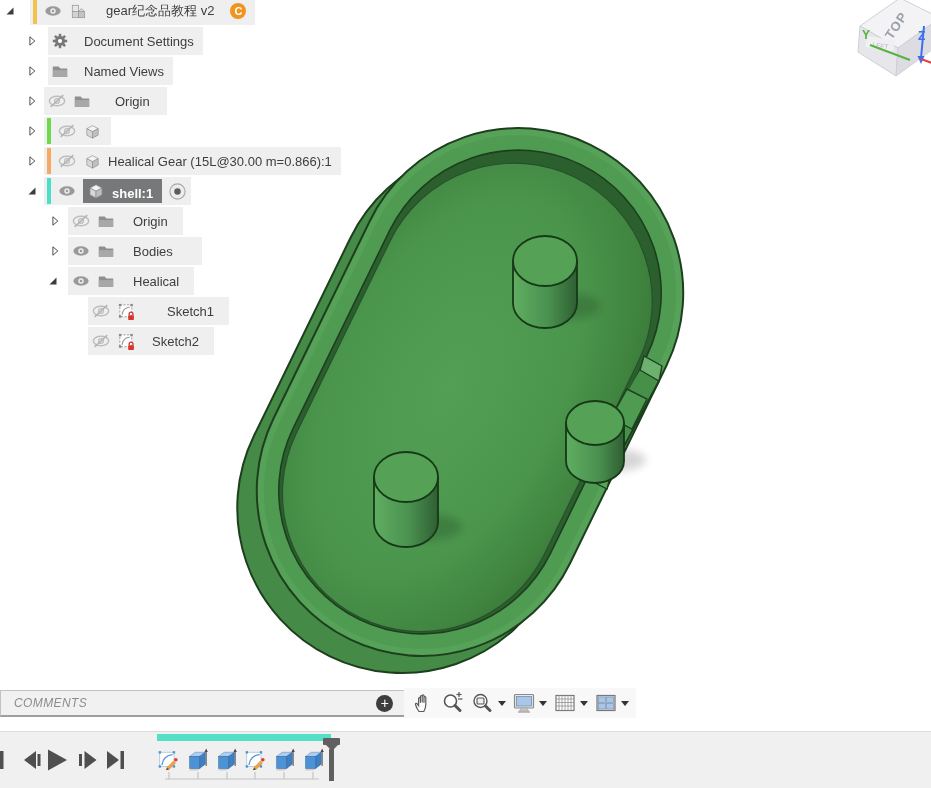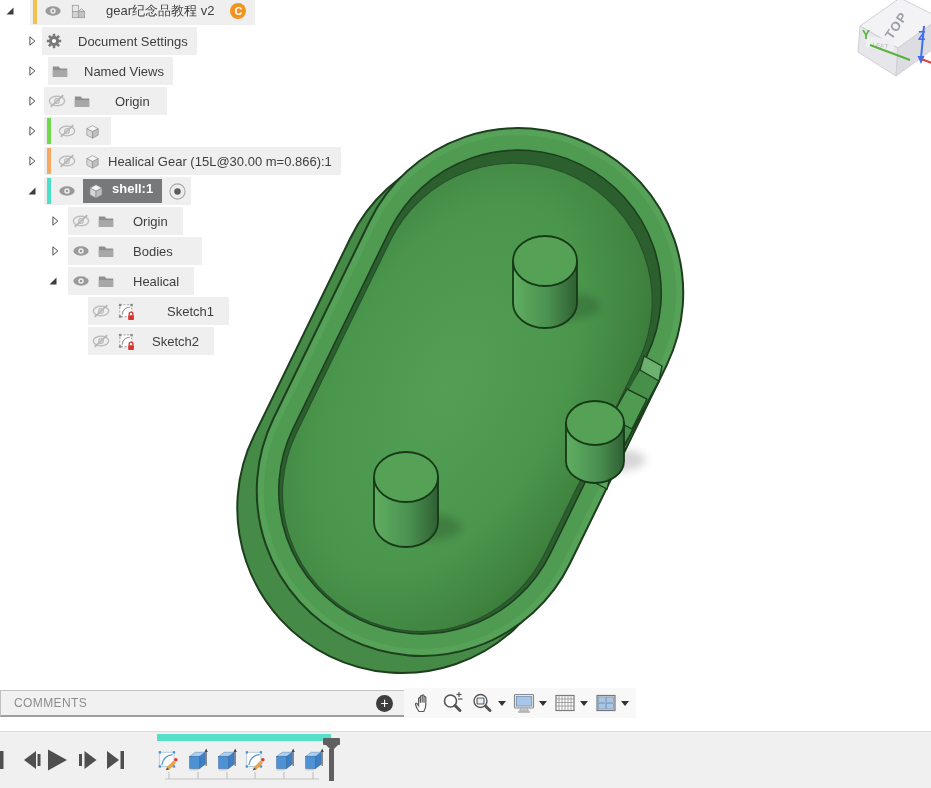--- a/index.html
+++ b/index.html
@@ -7,29 +7,29 @@
        font-family:"Liberation Sans",sans-serif;}
   svg{display:block;}
   
   #browser{position:absolute;left:0;top:0;z-index:20;}
   .row{position:absolute;left:0;height:16px;display:flex;align-items:center;}
   .tri{width:14px;height:14px;flex:0 0 14px;cursor:pointer;}
   .rowbg{display:flex;align-items:center;height:28px;background:#efefef;
          padding:0 9px 0 3px;gap:6px;}
   .lbl{font-size:13px;color:#3e3e3e;white-space:nowrap;}
   .cbar{width:4px;height:26px;flex:0 0 4px;}
-  .darkwrap{display:flex;align-items:flex-start;gap:6px;background:#777879;
+  .darkwrap{display:flex;align-items:flex-end;gap:6px;background:#777879;
             padding:2px 9px 2px 3px;}
   .darkwrap .lbl{color:#fff;font-weight:bold;}
   .badge{position:relative;width:16px;height:16px;border-radius:50%;background:#F0941E;
          color:#fff;font-size:11px;font-weight:bold;text-align:center;line-height:16px;}
   
   #comments-bar{position:absolute;left:0;top:690px;width:410px;height:27px;z-index:20;
       background:#f1f1f1;border:1px solid #c2c2c2;border-bottom:2px solid #9e9e9e;
-      box-sizing:border-box;display:flex;align-items:center;}
+      box-sizing:border-box;display:flex;align-items:center;font-style:italic;}
   #comments-label{margin-left:13px;font-size:12px;color:#8c8c8c;letter-spacing:.4px;}
   #comment-add{position:absolute;right:16px;top:4px;width:17px;height:17px;border-radius:50%;
       background:#3d3d3d;color:#fff;font-size:14px;line-height:16px;text-align:center;cursor:pointer;}
   #nav-toolbar{position:absolute;left:404px;top:688px;height:30px;z-index:20;background:#f8f8f8;
       display:flex;align-items:center;padding:0 4px;}
   .navbtn{display:flex;align-items:center;padding:0 3px;cursor:pointer;}
   .caret{width:0;height:0;border-left:4px solid transparent;border-right:4px solid transparent;
       border-top:5px solid #333;margin-left:3px;}
   
   #timeline{position:absolute;left:0;top:731px;width:931px;height:57px;background:#f0f0f0;
@@ -217,21 +217,21 @@
           </svg>
         <span class="lbl" style="margin-left:12px;margin-right:10px">gear纪念品教程 v2</span>
         <span class="badge">C</span>
       </div>
     </div>
 
     <div class="row" style="top:33px">
       <svg class="tri" style="margin-left:25px">
           <use href="#sym-tri-c"></use>
         </svg>
-      <div class="rowbg" style="margin-left:3px">
+      <div class="rowbg" style="margin-left:9px">
         <svg width="18" height="18">
             <use href="#sym-gear"></use>
           </svg>
         <span class="lbl" style="margin-left:9px">Document Settings</span>
       </div>
     </div>
 
     <div class="row" style="top:63px">
       <svg class="tri" style="margin-left:25px">
           <use href="#sym-tri-c"></use>

